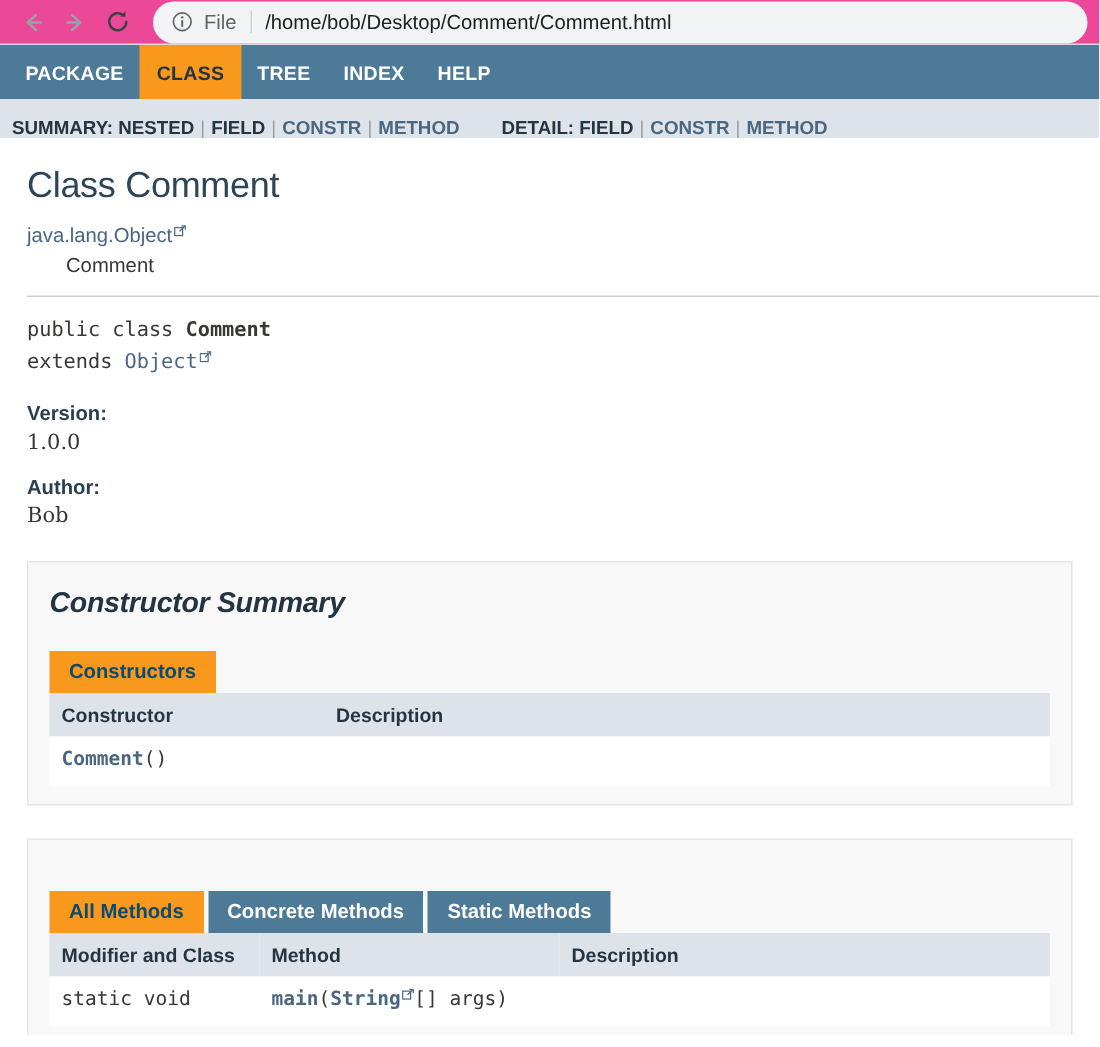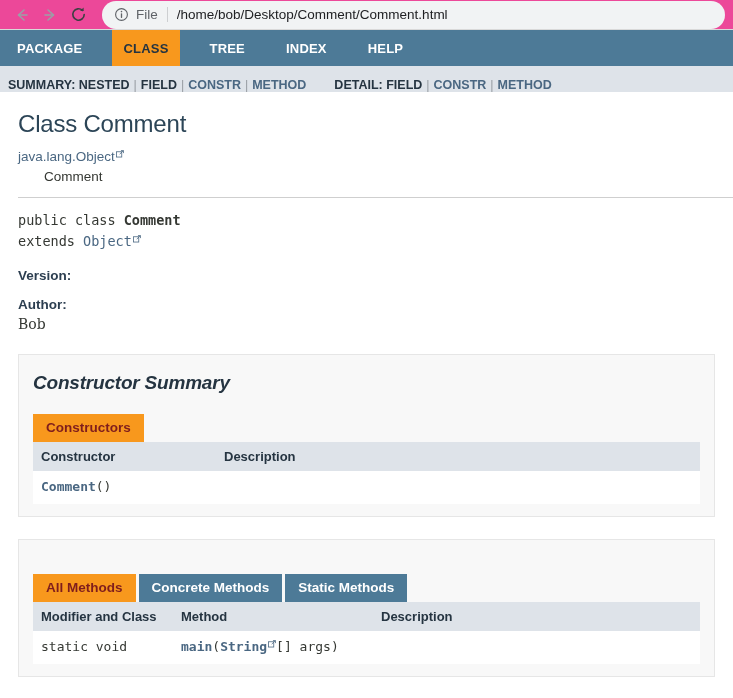--- a/index.html
+++ b/index.html
@@ -68,21 +68,20 @@
     color: #353833;
   }
 
   
   #top-nav {
     background: #4D7A97;
     height: 36px;
     display: flex;
     align-items: stretch;
     padding-left: 6px;
-    gap: 19px;
   }
   .nav-item {
     display: flex;
     align-items: center;
     padding: 0 11px;
     font-size: 13px;
     font-weight: bold;
     color: #ffffff;
     letter-spacing: 0.2px;
     cursor: pointer;
@@ -179,21 +178,21 @@
   .tab {
     padding: 6px 13px 7px 13px;
     font-size: 13.5px;
     font-weight: bold;
     color: #ffffff;
     background: #4D7A97;
     margin-right: 3px;
     cursor: pointer;
     white-space: nowrap;
   }
-  .tab.active { background: #F8981D; color: #7f1d1d; }
+  .tab.active { background: #F8981D; color: #0c4a6e; }
   .tab.single { margin-right: 0; }
 
   table.summary-table {
     width: 100%;
     border-collapse: collapse;
     table-layout: fixed;
     margin-top: 0;
   }
   table.summary-table th {
     background: #dee3e9;
@@ -330,20 +329,21 @@
 
     <pre class="sig"><span>public class </span><b>Comment</b>
 <span>extends </span><span class="lnk">Object</span><span class="extlink"><svg width="8" height="8" viewBox="0 0 10 10">
             <rect x="0.6" y="2.2" width="6.6" height="6.6" fill="none" stroke="#4A6782" stroke-width="1"></rect>
             <path d="M4.6 5.2 L9 1" stroke="#4A6782" stroke-width="1" fill="none"></path>
             <path d="M6.2 0.7 L9.4 0.7 L9.4 3.9" stroke="#4A6782" stroke-width="1" fill="none"></path>
           </svg></span></pre>
 
     <dl class="meta">
       <dt>Version:</dt>
+      <dd>1.0.0</dd>
       <dt>Author:</dt>
       <dd>Bob</dd>
     </dl>
 
     <div class="summary-block">
       <h2>Constructor Summary</h2>
       <div class="tab-row">
         <div class="tab active single"><span>Constructors</span></div>
       </div>
       <table class="summary-table">

